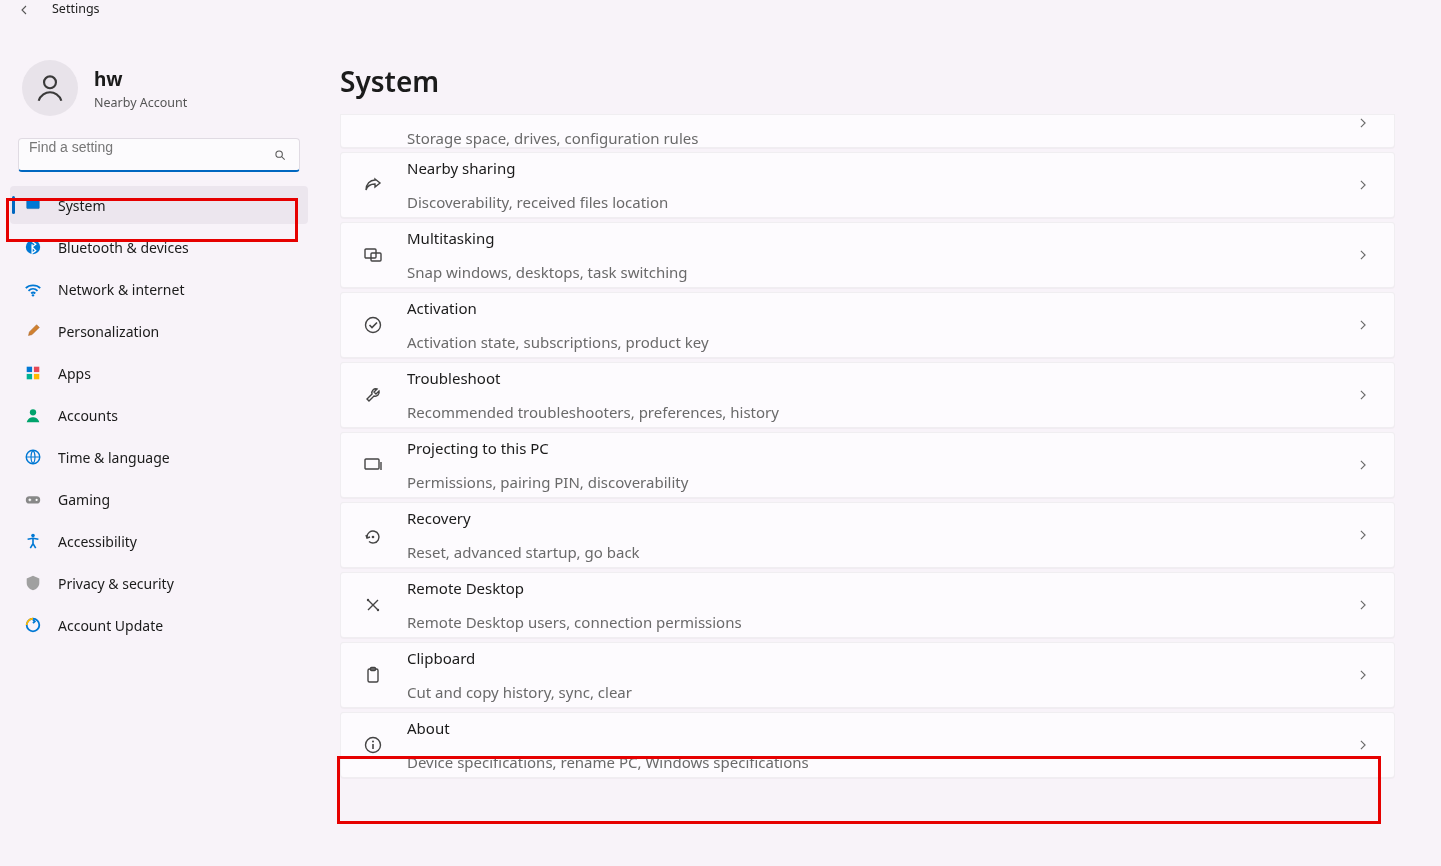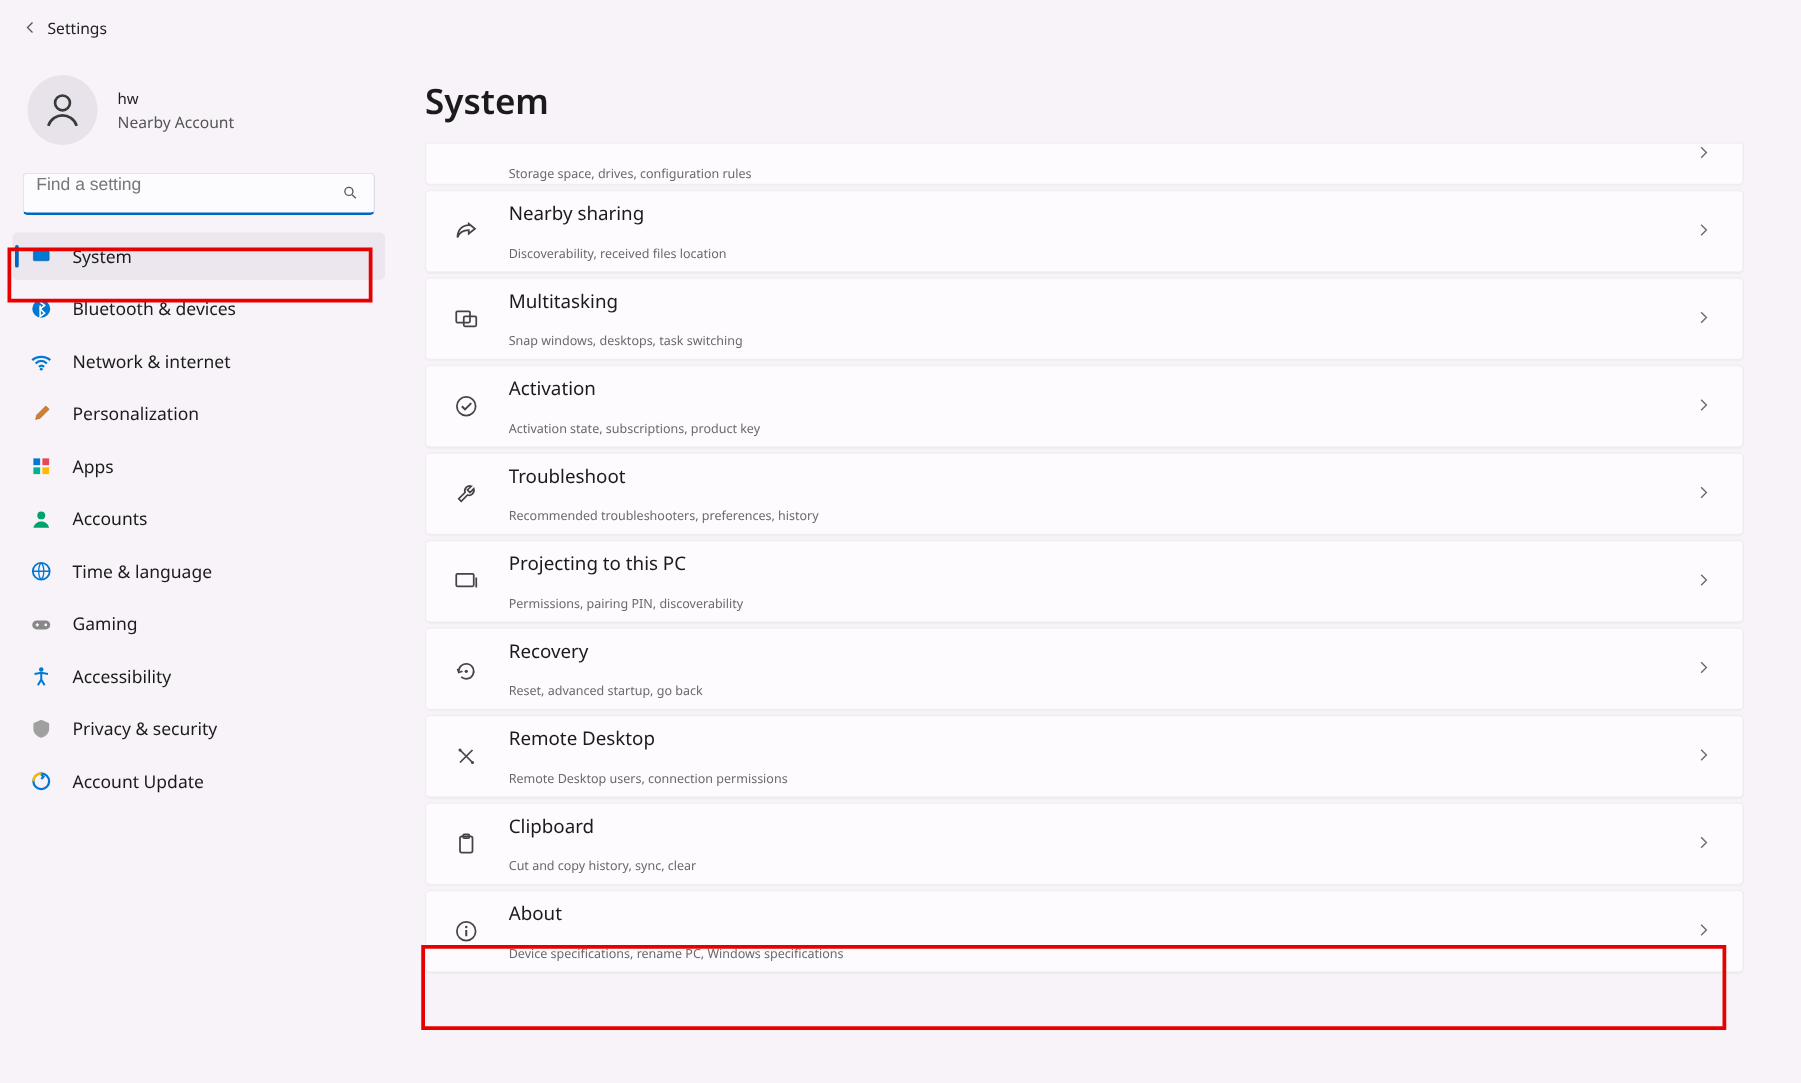--- a/index.html
+++ b/index.html
@@ -9,23 +9,23 @@
     background: #f8f3f9;
     color: #1b1b1b;
     font-size: 14px;
     position: relative;
   }
 
   
   .topbar {
     height: 44px;
     display: flex;
-    align-items: center;
+    align-items: flex-start;
     padding-left: 14px;
-    gap: 4px;
+    gap: 18px;
   }
   .back-arrow {
     width: 20px; height: 20px;
     display: flex; align-items: center; justify-content: center;
     color: #555;
     cursor: pointer;
   }
   .top-title {
     font-size: 12.5px;
     color: #222;
@@ -56,21 +56,21 @@
     padding: 16px 0 16px 22px;
     cursor: pointer;
   }
   .avatar {
     width: 56px; height: 56px;
     border-radius: 50%;
     background: #e8e3ea;
     display: flex; align-items: center; justify-content: center;
     color: #3a3a3a;
   }
-  .user-texts .uname { font-weight: 400; font-size: 12px; }
+  .user-texts .uname { font-weight: 700; font-size: 19px; }
   .user-texts .utype { font-size: 12.5px; color: #555; margin-top: 2px; }
 
   
   .search-wrap {
     padding: 0 18px 0 18px;
     margin-top: 6px;
     margin-bottom: 14px;
   }
   .searchbox {
     position: relative;
@@ -163,21 +163,21 @@
   .setting-card.first-partial .card-texts { justify-content: center; height: 100%; }
   .card-icon {
     width: 24px; height: 24px;
     display: flex; align-items: center; justify-content: center;
     color: #444;
     margin-right: 22px;
     flex-shrink: 0;
   }
   .card-texts { flex: 1; display:flex; flex-direction:column; }
   .card-title { font-size: 15px; color: #1b1b1b; }
-  .card-sub { font-size: 10px; color: #6a6a6a; margin-top: 14px; }
+  .card-sub { font-size: 15px; color: #6a6a6a; margin-top: 14px; }
   .chevron {
     width: 16px; height: 16px; color: #6a6a6a;
     flex-shrink: 0;
   }
 
   
   .hl {
     position: absolute;
     border: 3px solid #e60000;
     pointer-events: none;

